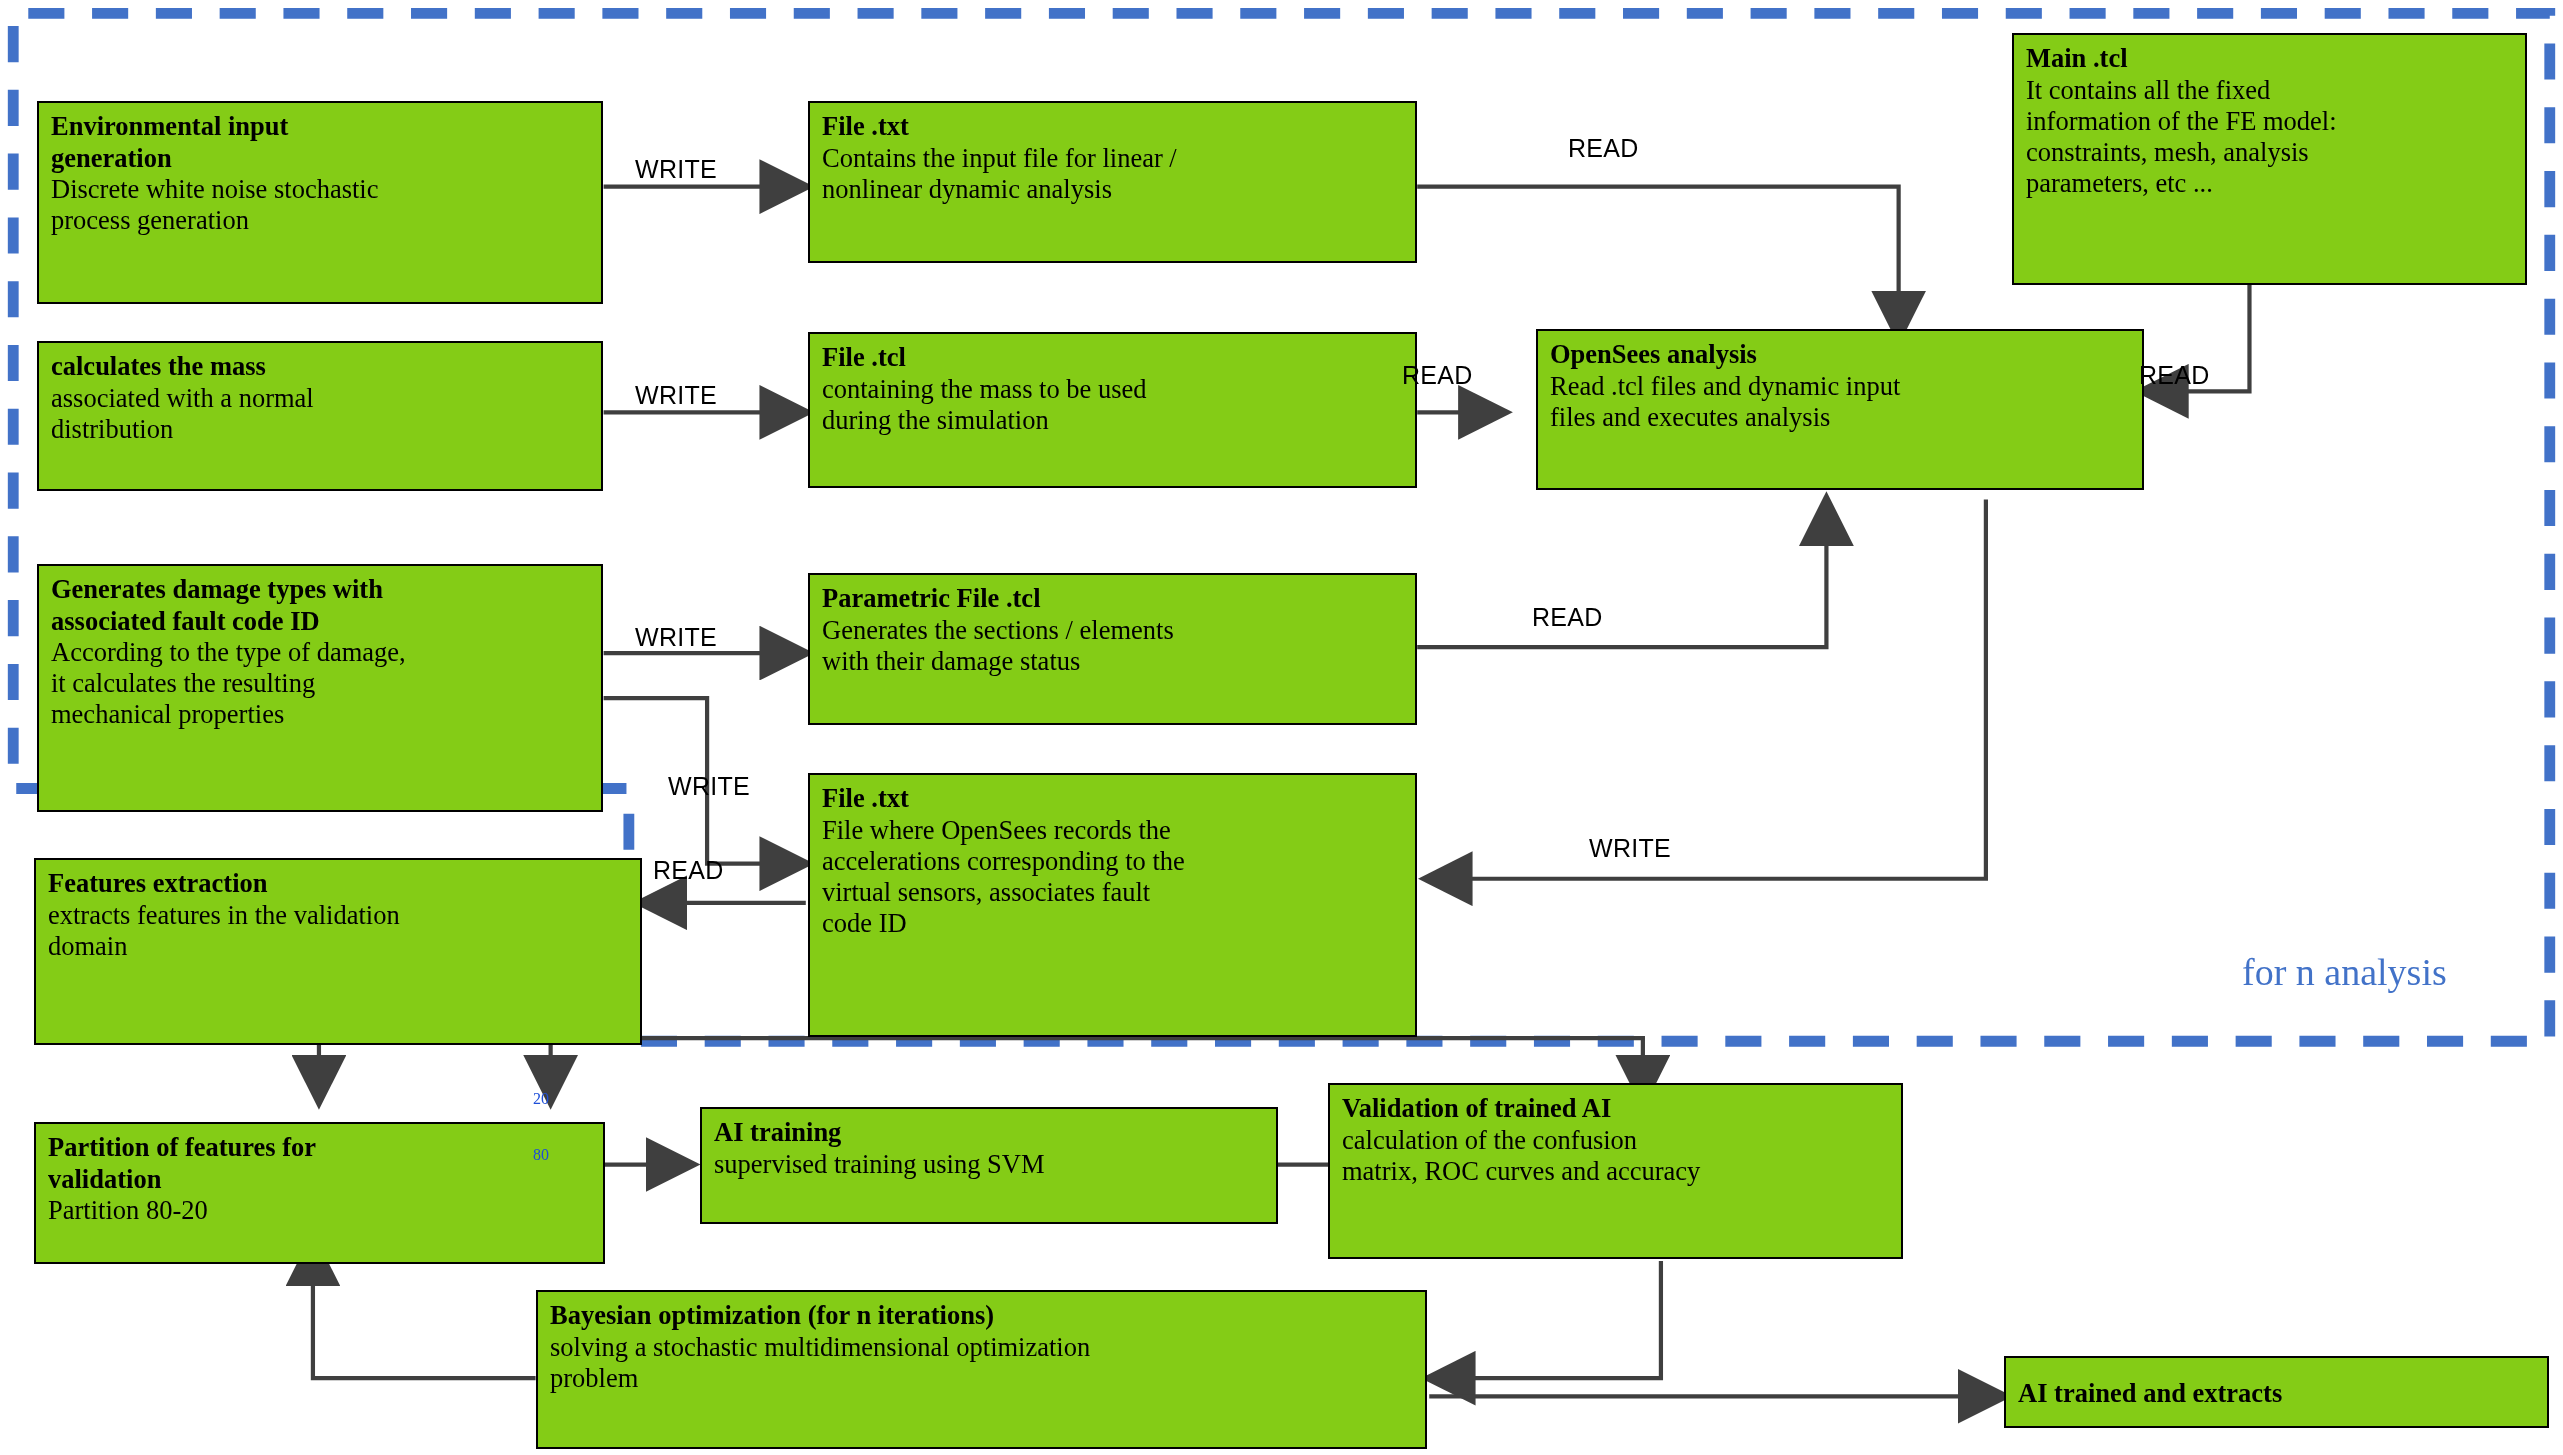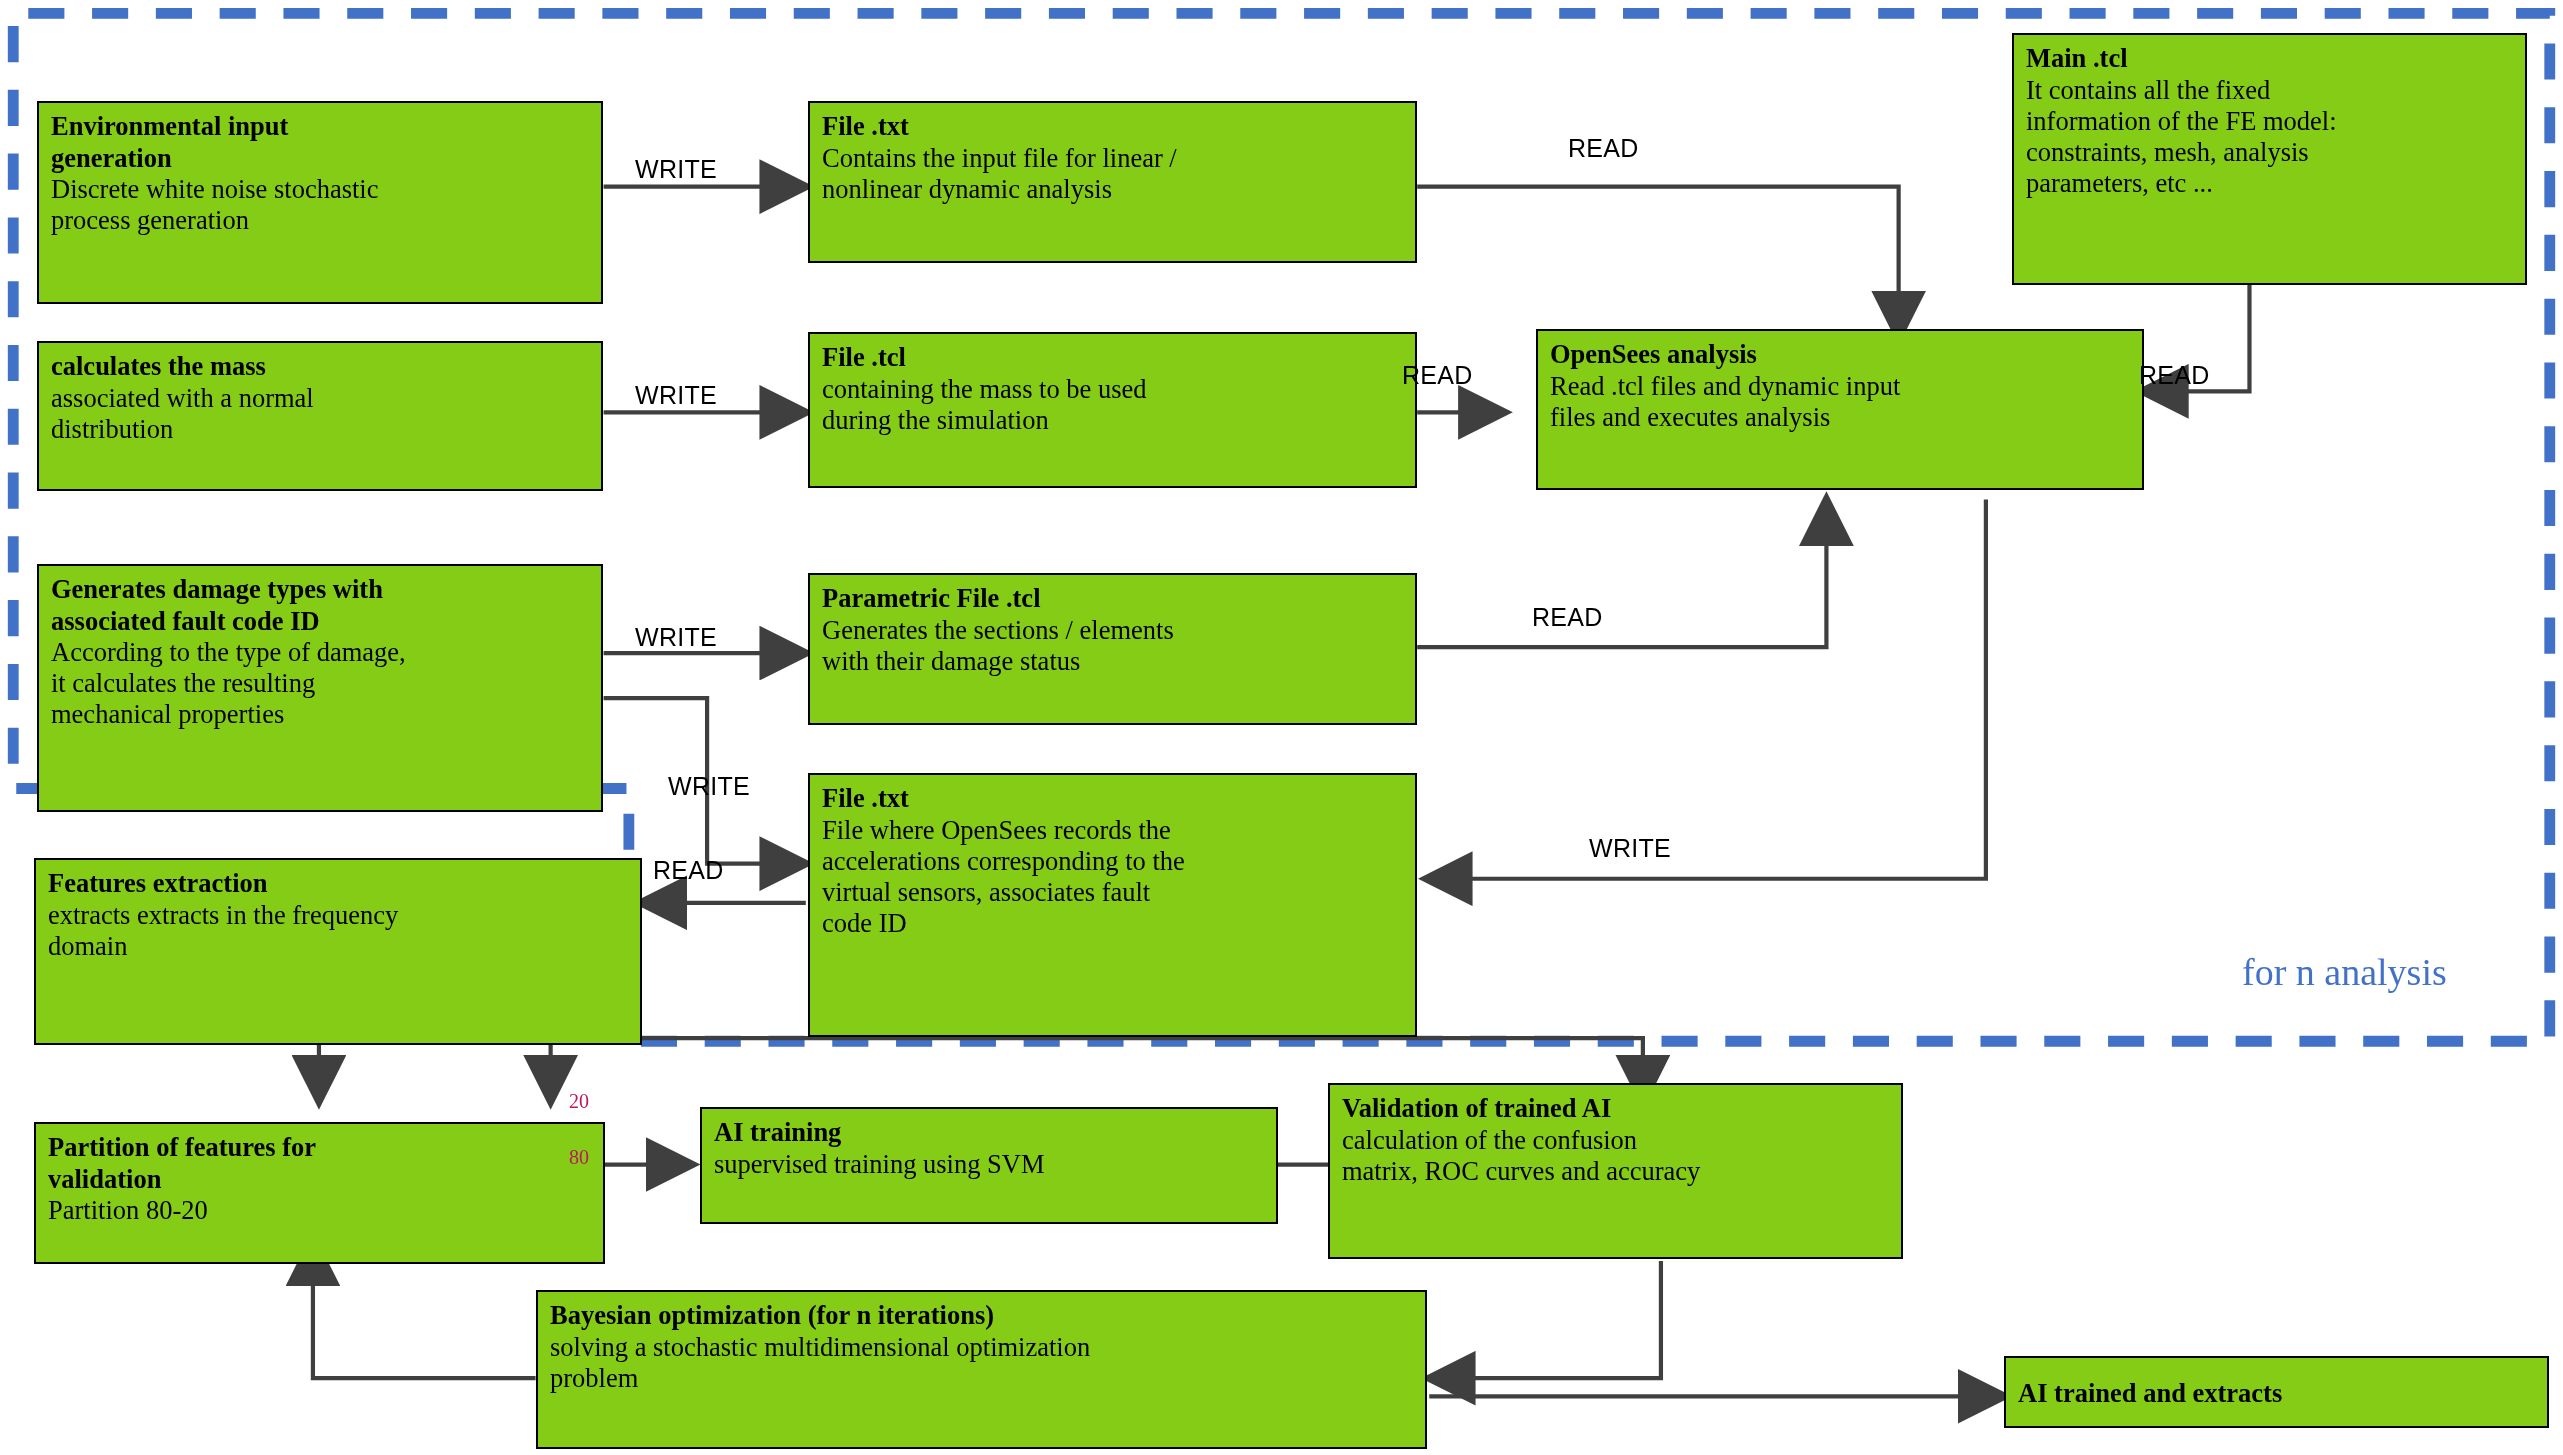--- a/index.html
+++ b/index.html
@@ -38,24 +38,23 @@
     position:absolute;
     font-family:"Liberation Sans", sans-serif;
     font-size:25px;
     color:#000;
     white-space:nowrap;
     letter-spacing:0.3px;
   }
   .ratio{
     position:absolute;
     font-family:"Liberation Serif", serif;
-    font-size:20px;
-    color:#be185d;
+    font-size:16px;
+    color:#1d4ed8;
     white-space:nowrap;
-    margin-left:36px;
   }
   .region-label{
     position:absolute;
     font-family:"Liberation Serif", serif;
     font-size:38px;
     color:#4272c8;
     white-space:nowrap;
   }
 
   
@@ -171,21 +170,21 @@
   <div class="box" style="left:808px; top:773px; width:609px; height:264px;">
     <span class="t">File .txt</span>
     <span class="d">File where OpenSees records the
 accelerations corresponding to the
 virtual sensors, associates fault
 code ID</span>
   </div>
 
   <div class="box" style="left:34px; top:858px; width:608px; height:187px;">
     <span class="t">Features extraction</span>
-    <span class="d">extracts extracts in the frequency
+    <span class="d">extracts features in the validation
 domain</span>
   </div>
 
   <div class="box" style="left:34px; top:1100px; width:571px; height:142px;margin-top:22px;">
     <span class="t">Partition of features for
 validation</span>
     <span class="d">Partition 80-20</span>
   </div>
 
   <div class="box" style="left:700px; top:1107px; width:578px; height:117px;">

